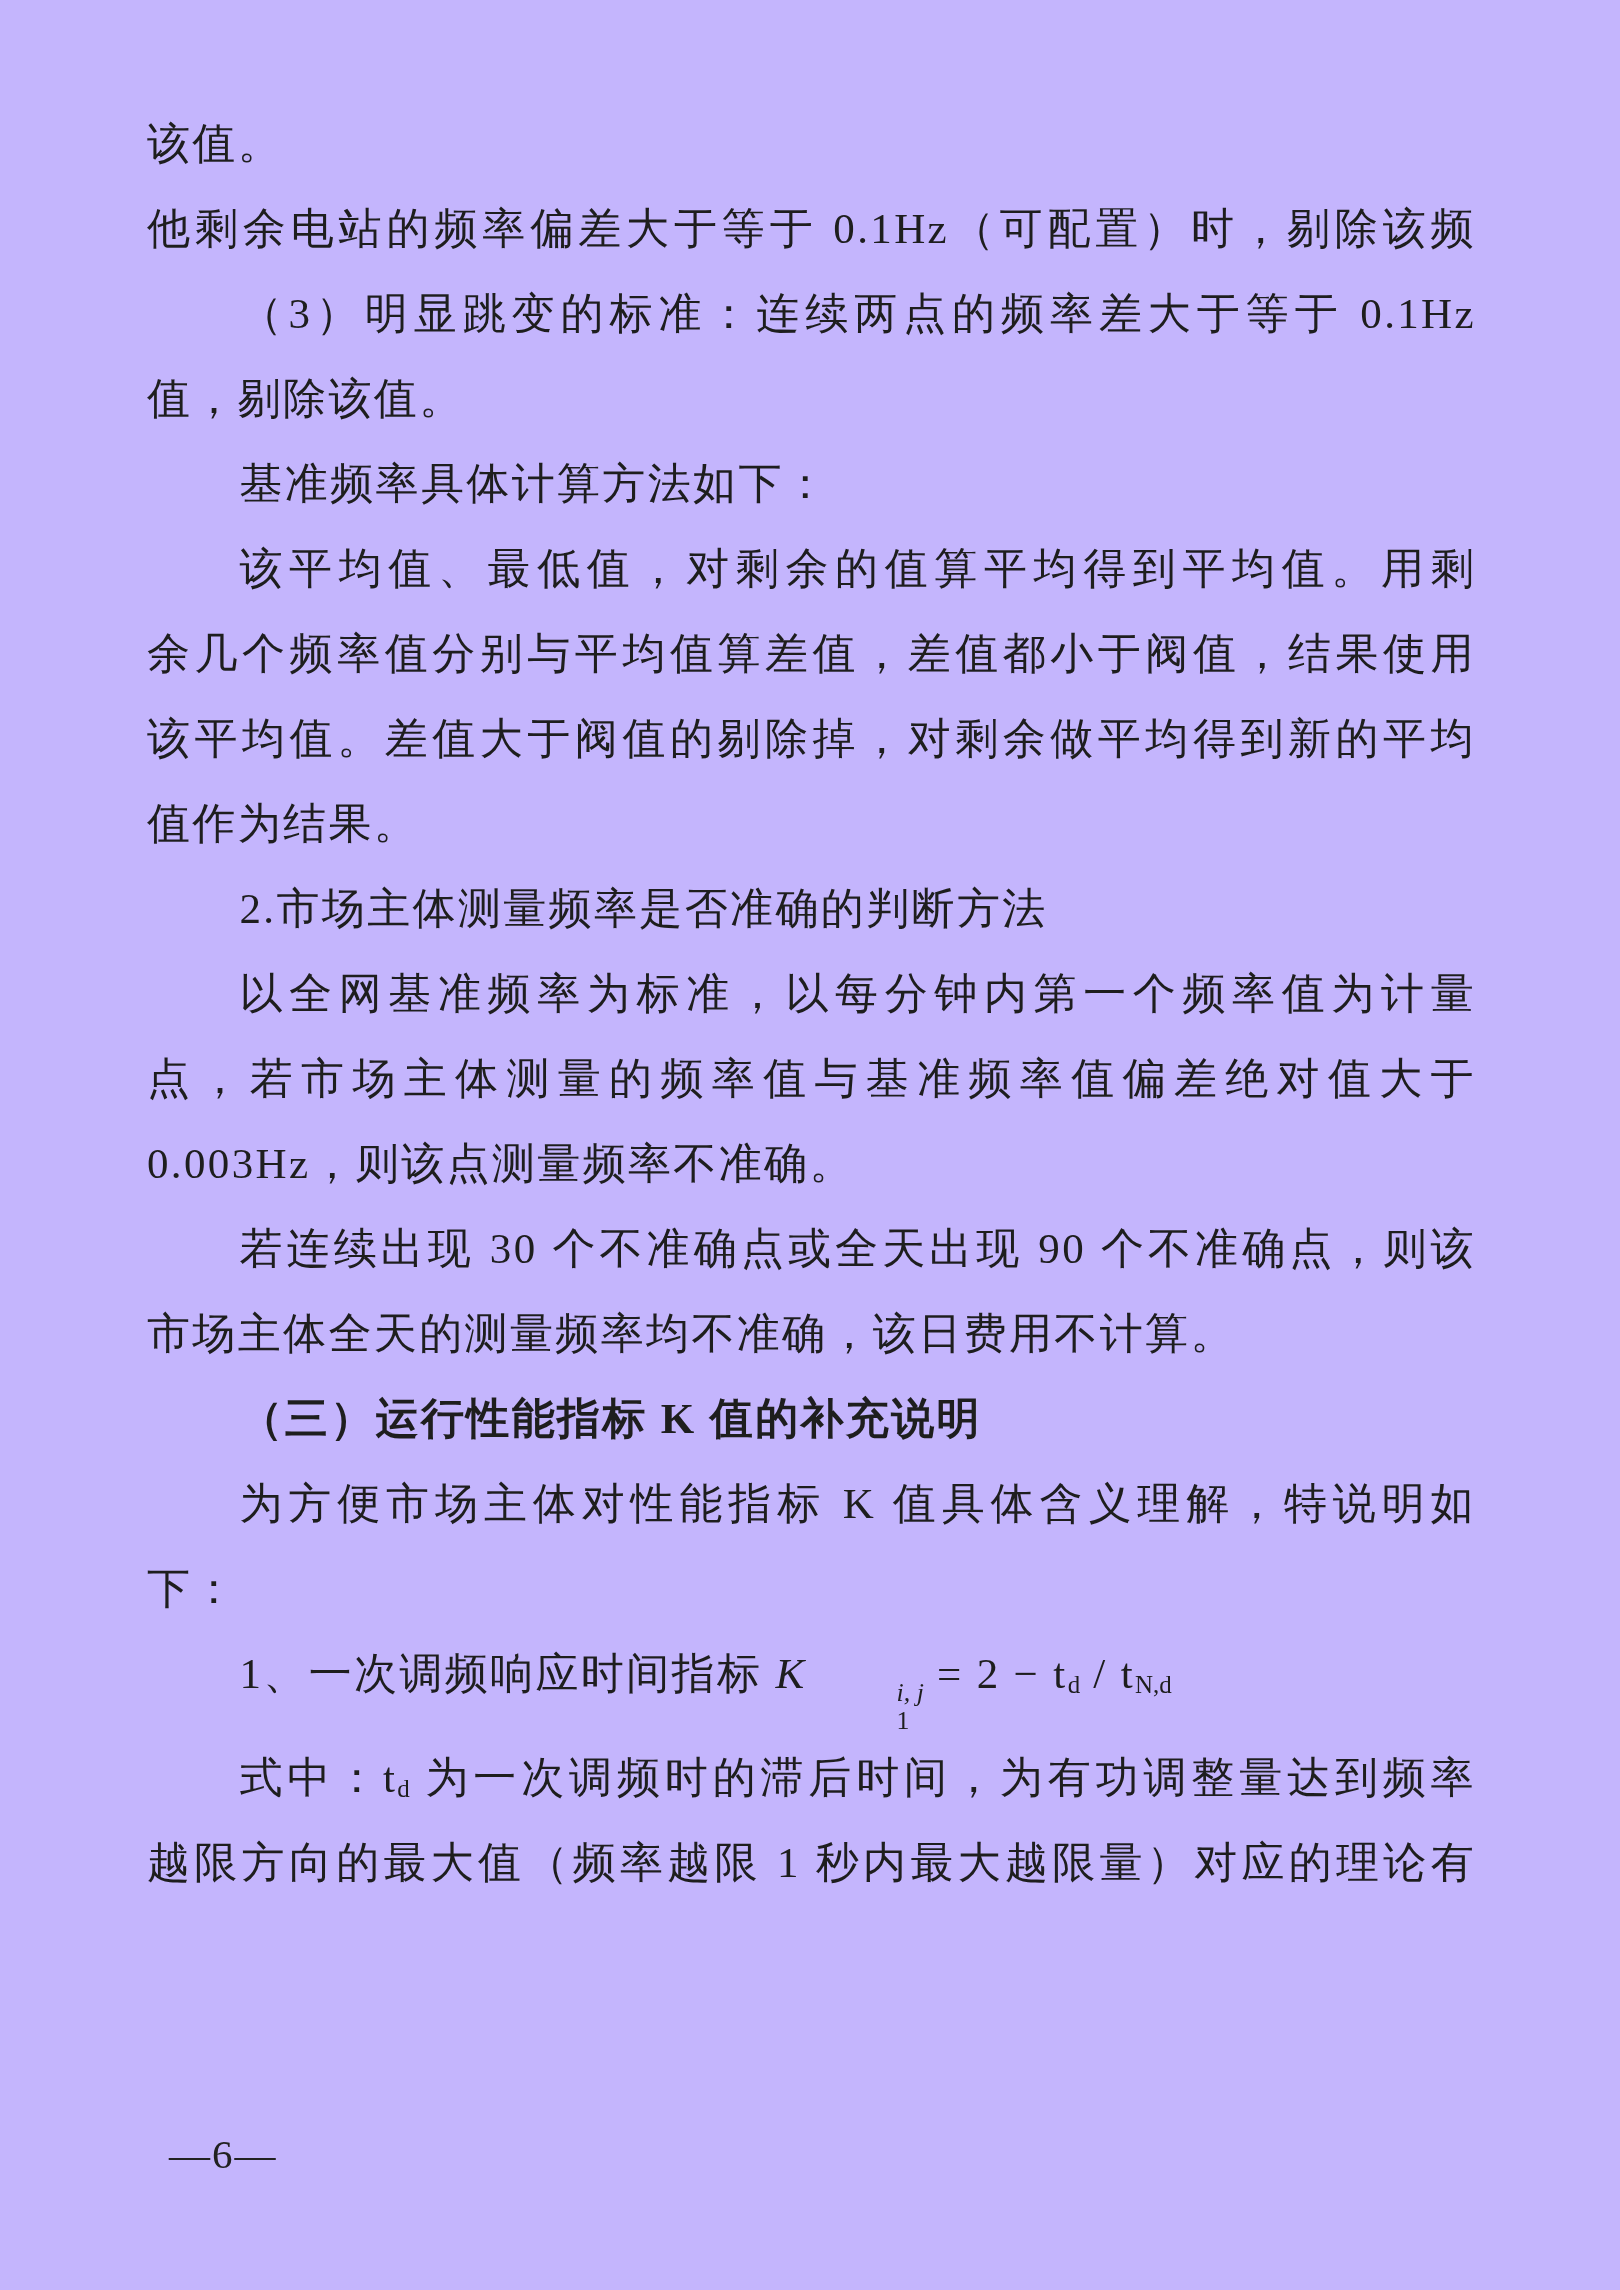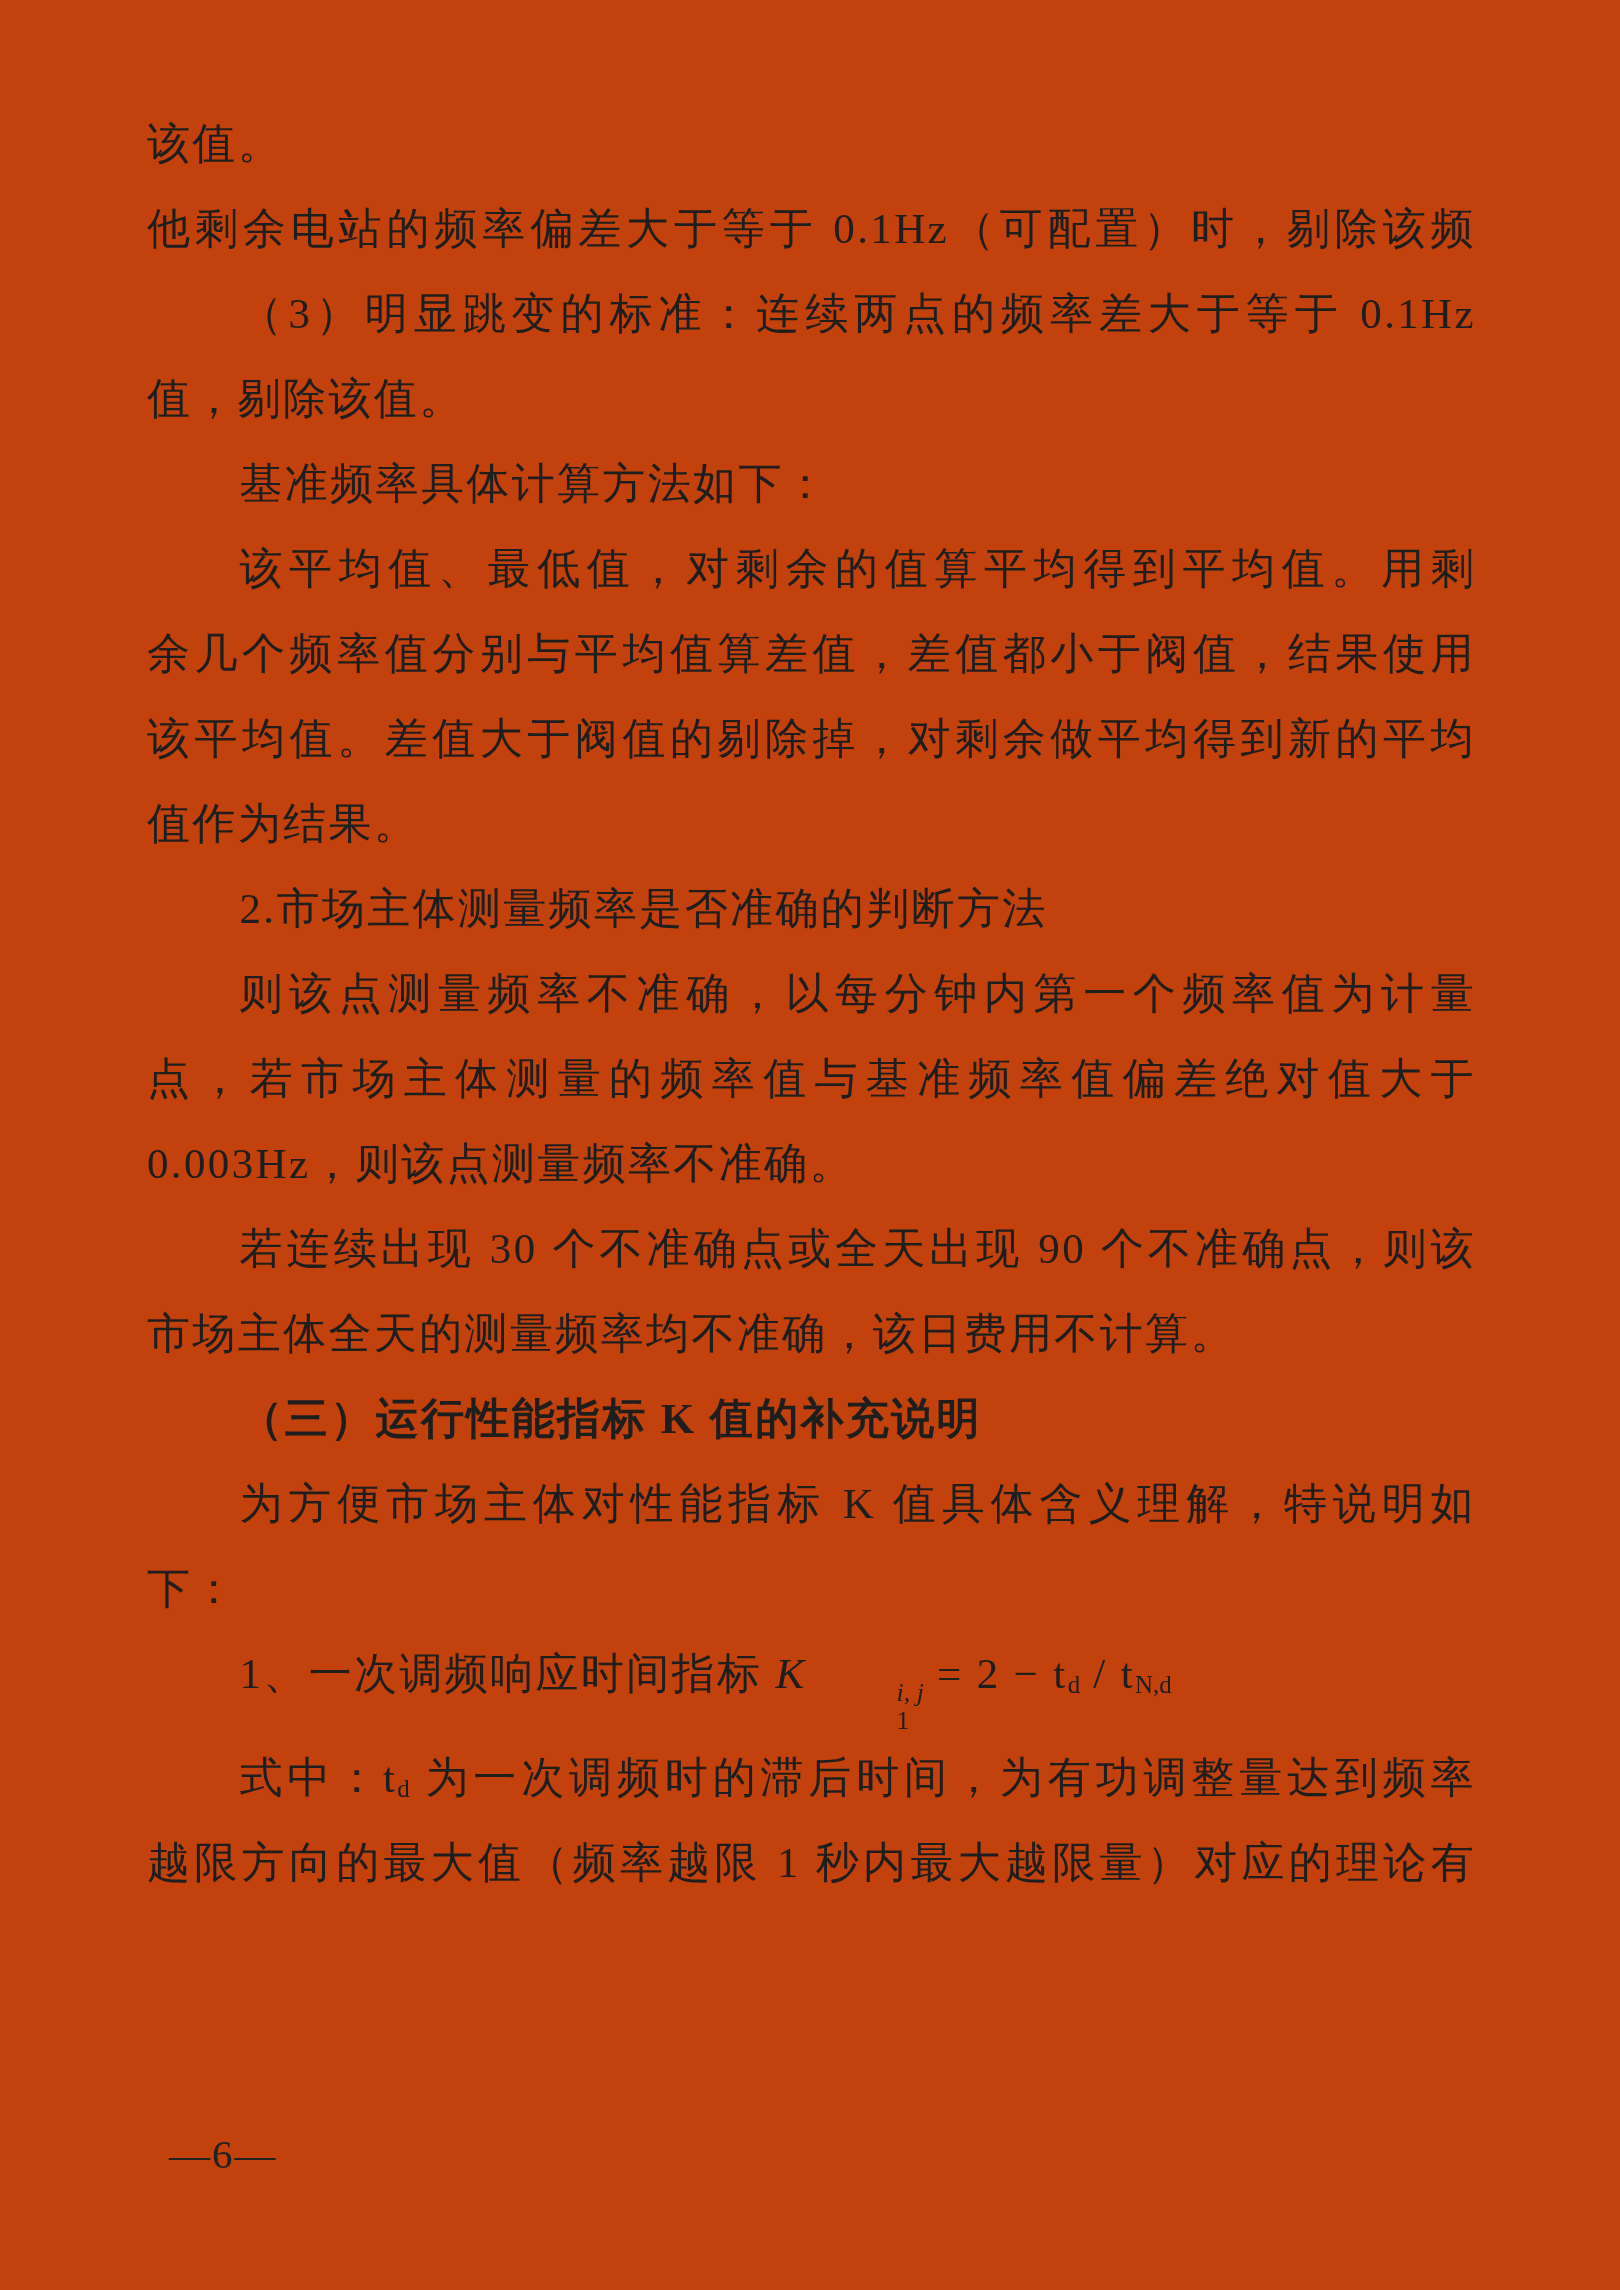--- a/index.html
+++ b/index.html
@@ -4,21 +4,21 @@
 <style>
   html, body {
     margin: 0;
     padding: 0;
     background: #e8e8e8;
   }
   .page {
     position: relative;
     width: 1620px;
     height: 2291px;
-    background: #c2410c;
+    background: #c4b5fd;
     overflow: hidden;
     font-family: "Liberation Serif", "DejaVu Serif", serif;
     color: #1e1e1e;
   }
   .content {
     position: absolute;
     left: 147px;
     top: 101px;
     width: 1329px;
   }
@@ -80,21 +80,21 @@
       <div class="line"><span>该值。</span></div>
       <div class="line fill"><span>他剩余电站的频率偏差大于等于 0.1Hz（可配置）时，剔除该频</span></div>
       <div class="line indent fill"><span>（3）明显跳变的标准：连续两点的频率差大于等于 0.1Hz</span></div>
       <div class="line"><span>值，剔除该值。</span></div>
       <div class="line indent"><span>基准频率具体计算方法如下：</span></div>
       <div class="line indent fill"><span>该平均值、最低值，对剩余的值算平均得到平均值。用剩</span></div>
       <div class="line fill"><span>余几个频率值分别与平均值算差值，差值都小于阀值，结果使用</span></div>
       <div class="line fill"><span>该平均值。差值大于阀值的剔除掉，对剩余做平均得到新的平均</span></div>
       <div class="line"><span>值作为结果。</span></div>
       <div class="line indent"><span>2.市场主体测量频率是否准确的判断方法</span></div>
-      <div class="line indent fill"><span>则该点测量频率不准确，以每分钟内第一个频率值为计量</span></div>
+      <div class="line indent fill"><span>以全网基准频率为标准，以每分钟内第一个频率值为计量</span></div>
       <div class="line fill"><span>点，若市场主体测量的频率值与基准频率值偏差绝对值大于</span></div>
       <div class="line"><span>0.003Hz，则该点测量频率不准确。</span></div>
       <div class="line indent fill"><span>若连续出现 30 个不准确点或全天出现 90 个不准确点，则该</span></div>
       <div class="line"><span>市场主体全天的测量频率均不准确，该日费用不计算。</span></div>
       <div class="line indent bold"><span>（三）运行性能指标 K 值的补充说明</span></div>
       <div class="line indent fill"><span>为方便市场主体对性能指标 K 值具体含义理解，特说明如</span></div>
       <div class="line"><span>下：</span></div>
       <div class="line indent"><span>1、一次调频响应时间指标  </span><span class="kgroup"><span class="mvar">K</span><span class="supsub">
             <span class="ss-sup">i, j</span>
             <span class="ss-sub">1</span>

